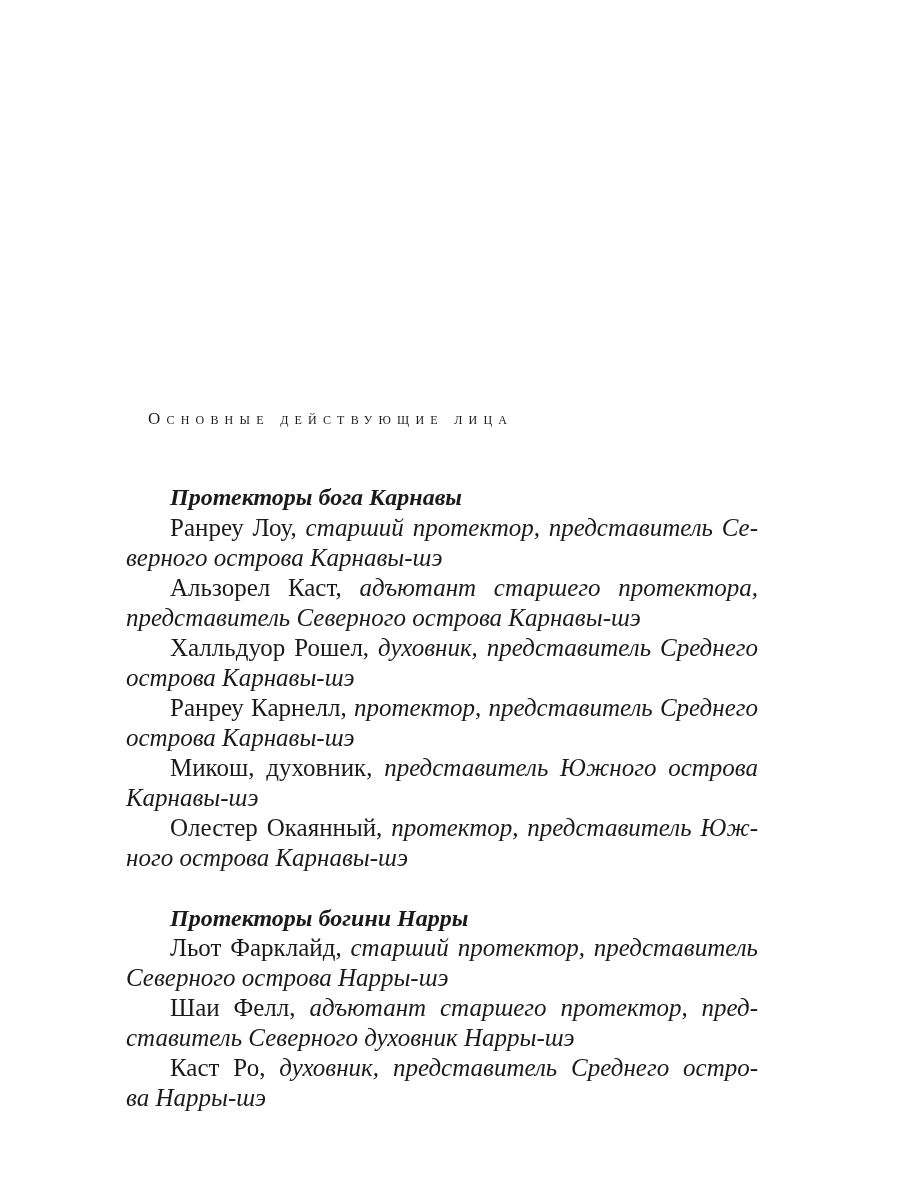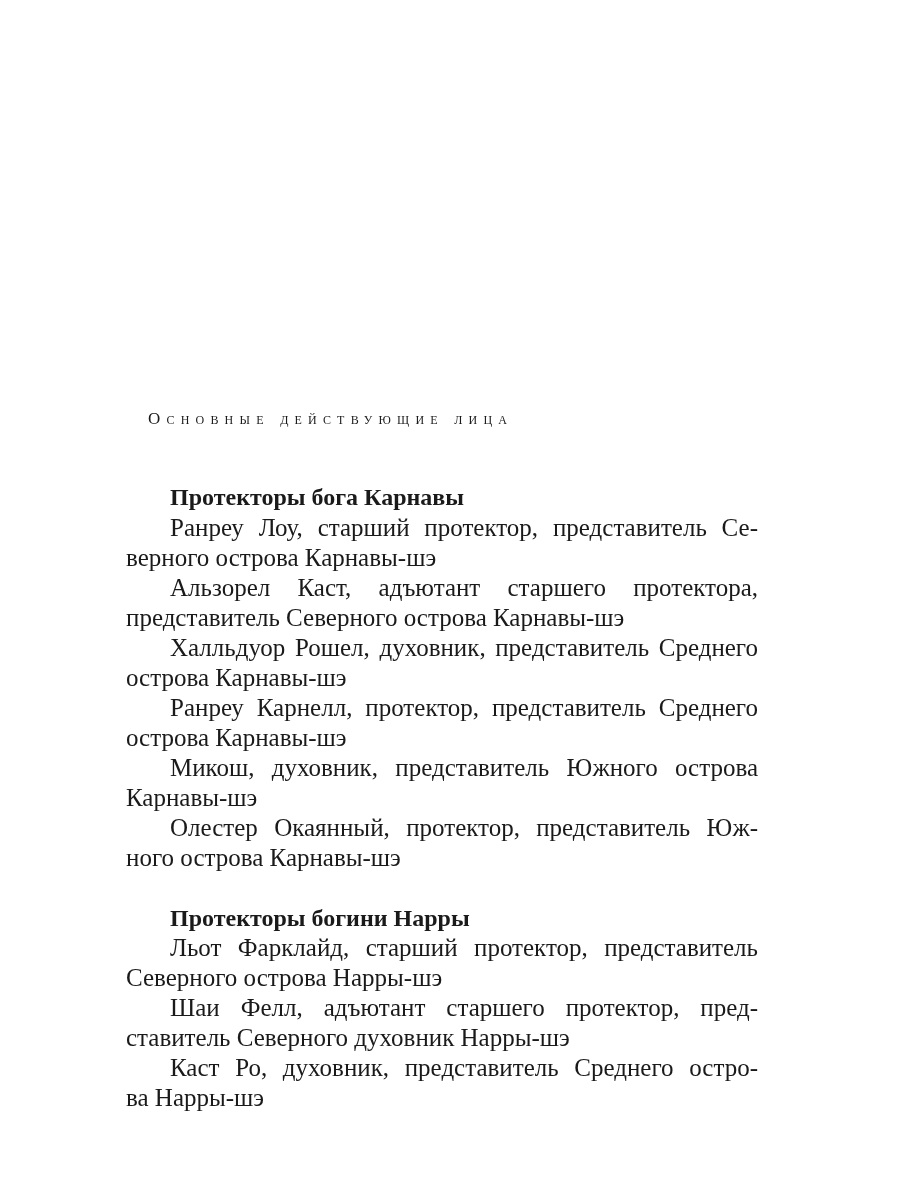--- a/index.html
+++ b/index.html
@@ -4,22 +4,22 @@
 <style>
   html, body { margin:0; padding:0; }
   body { width:900px; height:1200px; background:#ffffff; position:relative; overflow:hidden;
          font-family:"Liberation Serif","DejaVu Serif",serif; color:#1a1a1a; }
   .title { position:absolute; left:148px; top:402px; width:610px; font-size:17px;
            letter-spacing:6.2px; white-space:nowrap; font-variant:small-caps; line-height:34px; }
   .line { position:absolute; left:126px; width:615px; font-size:25px; line-height:30px; white-space:nowrap;
           text-align:justify; text-align-last:justify; }
   .line.last { text-align-last:left; }
   .indent { left:170px; width:588px; }
-  .heading { font-weight:bold; text-align-last:left; font-size:24px; }
-  .it { }
+  .heading { font-weight:bold; text-align-last:left; font-size:24px;font-style:italic; }
+  .it { font-style:italic; }
 </style>
 </head>
 <body>
 
 <div class="title">Основные действующие лица</div>
 
 <div class="line indent heading" style="top:482px">Протекторы бога Карнавы</div>
 
 <div class="line indent" style="top:513px"><span>Ранреу Лоу,</span> <span class="it">старший протектор, представитель Се-</span></div>
 <div class="line last" style="top:543px"><span class="it">верного острова Карнавы-шэ</span></div>

